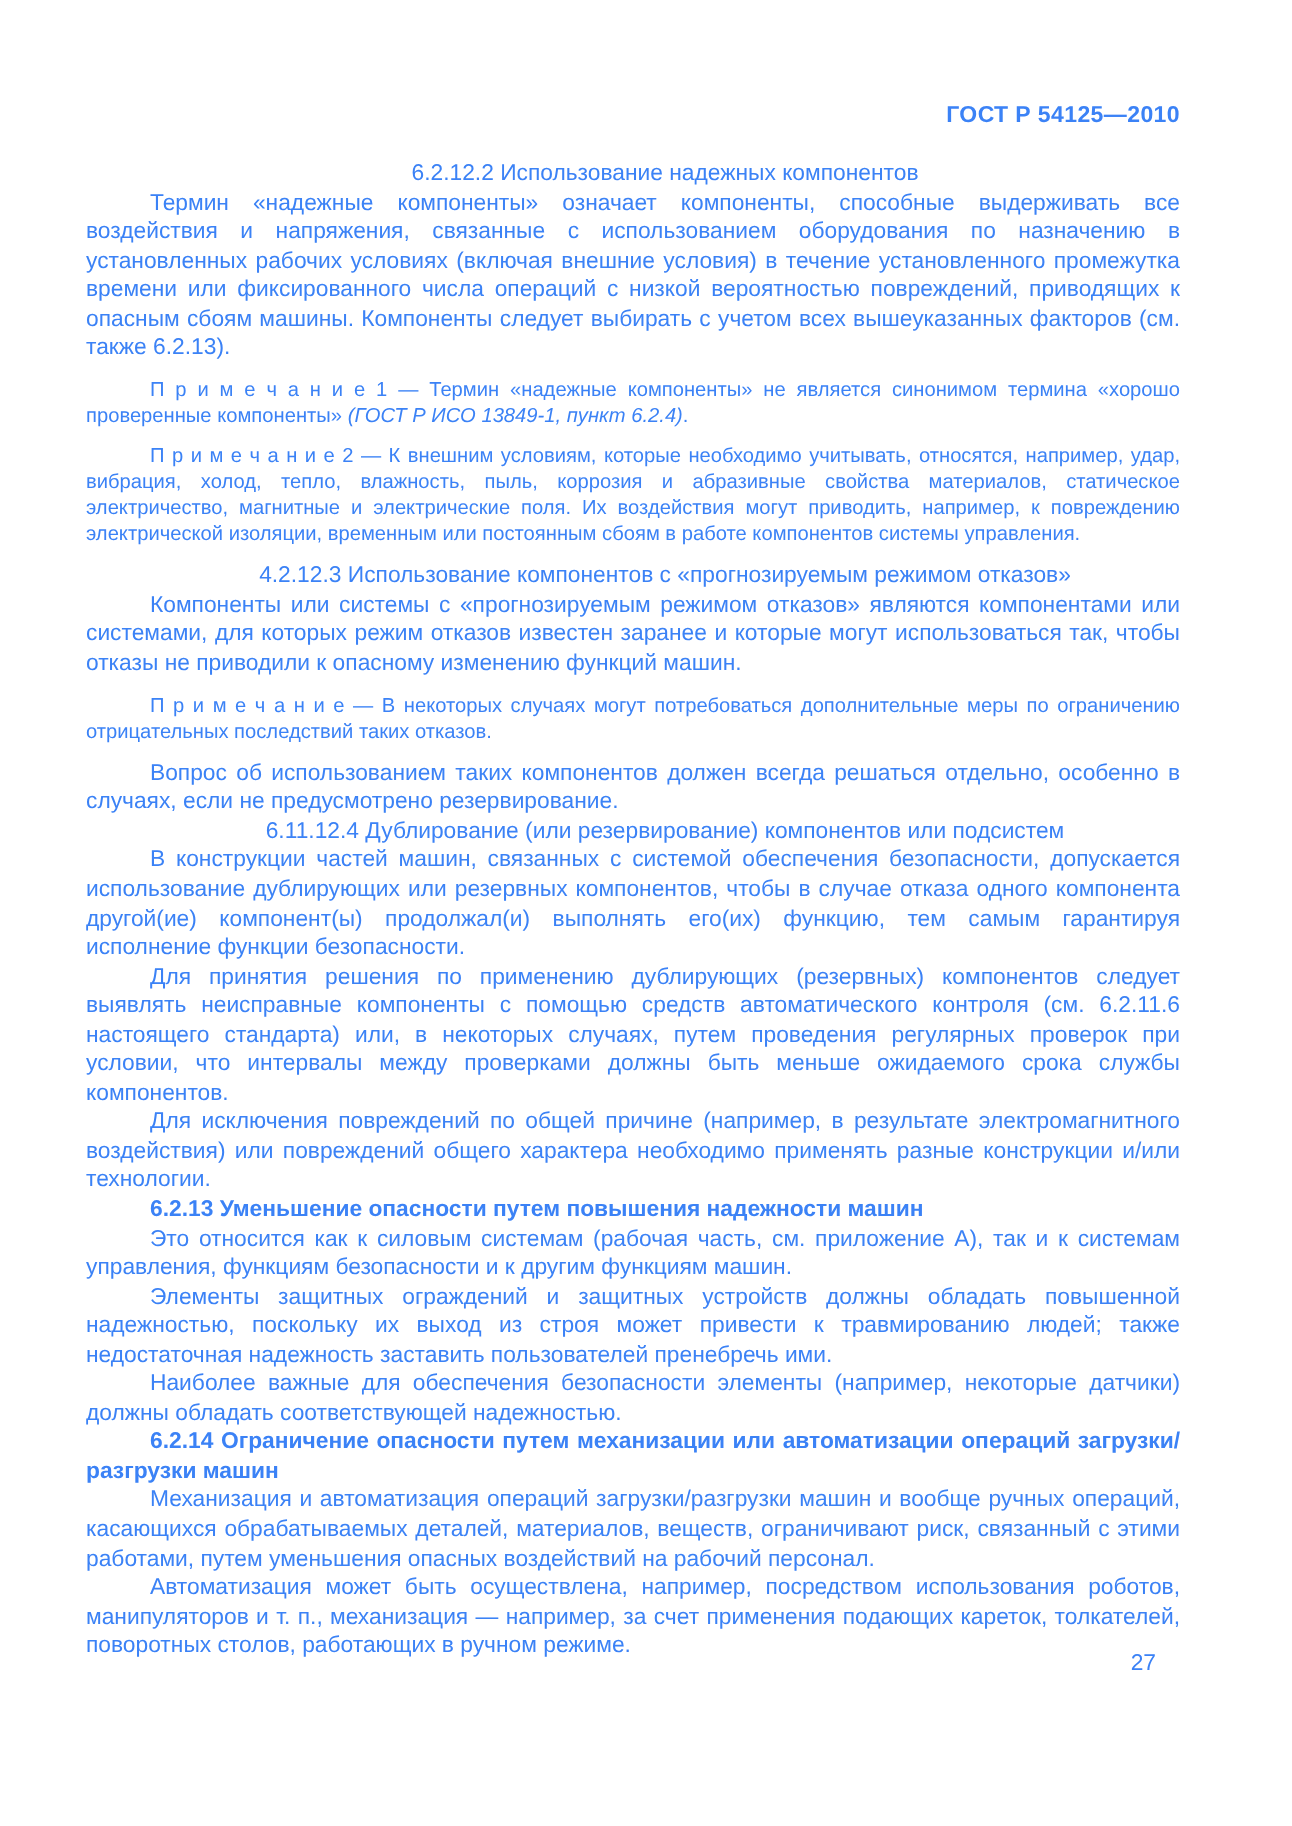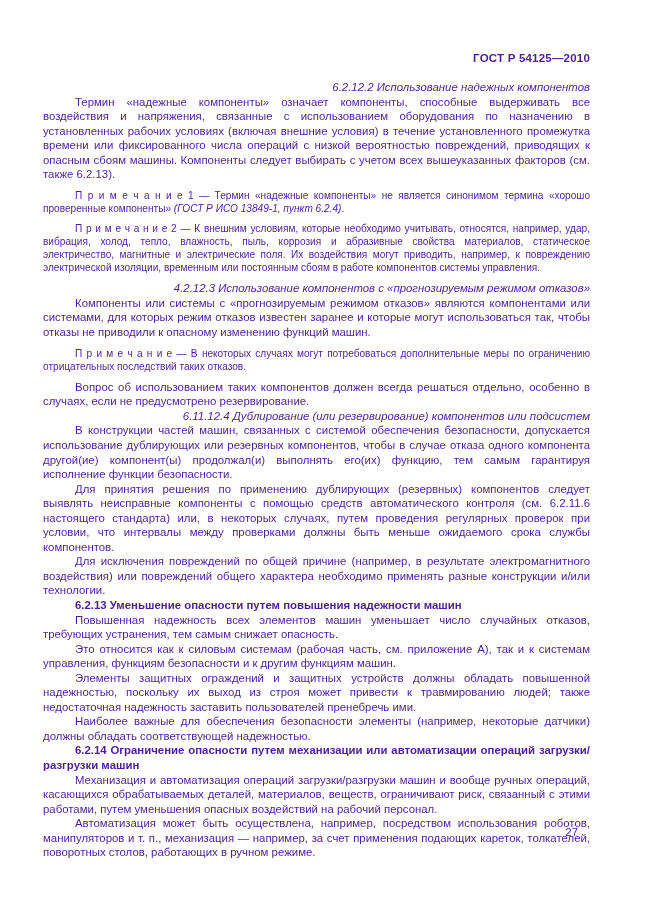--- a/index.html
+++ b/index.html
@@ -4,21 +4,21 @@
 <style>
   * { box-sizing: border-box; }
   html, body { margin: 0; padding: 0; background: #e8e8e8; }
   .page {
     position: relative;
     width: 646px;
     height: 913px;
     margin: 0 auto;
     background: #ffffff;
     font-family: "Liberation Sans", "DejaVu Sans", sans-serif;
-    color: #4c1d95;
+    color: #3b82f6;
     overflow: hidden;
   }
   .running-header {
     position: absolute;
     top: 52px;
     left: 43px;
     width: 547px;
     text-align: right;
     font-size: 11.5px;
     font-weight: bold;
@@ -32,22 +32,21 @@
   }
   .content p {
     margin: 0;
     padding: 0;
     text-align: justify;
     text-indent: 32px;
     font-size: 11.4px;
     line-height: 14.55px;
   }
   .content p.subheading {
-    text-align: right;
-    font-style: italic;
+    text-align: center;
   }
   .content p.heading {
     font-weight: bold;
   }
   .content p.note {
     font-size: 10.1px;
     line-height: 13.1px;
     margin: 7px 0;
   }
   .content p.note i {
@@ -74,21 +73,20 @@
       <p class="note"><span>П р и м е ч а н и е   2 — К внешним условиям, которые необходимо учитывать, относятся, например, удар, вибрация, холод, тепло, влажность, пыль, коррозия и абразивные свойства материалов, статическое электричество, магнитные и электрические поля. Их воздействия могут приводить, например, к повреждению электрической изоляции, временным или постоянным сбоям в работе компонентов системы управления.</span></p>
       <p class="subheading">4.2.12.3 Использование компонентов с «прогнозируемым режимом отказов»</p>
       <p class="body">Компоненты или системы с «прогнозируемым режимом отказов» являются компонентами или системами, для которых режим отказов известен заранее и которые могут использоваться так, чтобы отказы не приводили к опасному изменению функций машин.</p>
       <p class="note"><span>П р и м е ч а н и е — В некоторых случаях могут потребоваться дополнительные меры по ограничению отрицательных последствий таких отказов.</span></p>
       <p class="body">Вопрос об использованием таких компонентов должен всегда решаться отдельно, особенно в случаях, если не предусмотрено резервирование.</p>
       <p class="subheading">6.11.12.4 Дублирование (или резервирование) компонентов или подсистем</p>
       <p class="body">В конструкции частей машин, связанных с системой обеспечения безопасности, допускается использование дублирующих или резервных компонентов, чтобы в случае отказа одного компонента другой(ие) компонент(ы) продолжал(и) выполнять его(их) функцию, тем самым гарантируя исполнение функции безопасности.</p>
       <p class="body">Для принятия решения по применению дублирующих (резервных) компонентов следует выявлять неисправные компоненты с помощью средств автоматического контроля (см. 6.2.11.6 настоящего стандарта) или, в некоторых случаях, путем проведения регулярных проверок при условии, что интервалы между проверками должны быть меньше ожидаемого срока службы компонентов.</p>
       <p class="body">Для исключения повреждений по общей причине (например, в результате электромагнитного воздействия) или повреждений общего характера необходимо применять разные конструкции и/или технологии.</p>
       <p class="heading">6.2.13 Уменьшение опасности путем повышения надежности машин</p>
-      <p class="body">Повышенная надежность всех элементов машин уменьшает число случайных отказов, требующих устранения, тем самым снижает опасность.</p>
       <p class="body">Это относится как к силовым системам (рабочая часть, см. приложение А), так и к системам управления, функциям безопасности и к другим функциям машин.</p>
       <p class="body">Элементы защитных ограждений и защитных устройств должны обладать повышенной надежностью, поскольку их выход из строя может привести к травмированию людей; также недостаточная надежность заставить пользователей пренебречь ими.</p>
       <p class="body">Наиболее важные для обеспечения безопасности элементы (например, некоторые датчики) должны обладать соответствующей надежностью.</p>
       <p class="heading">6.2.14 Ограничение опасности путем механизации или автоматизации операций загрузки/разгрузки машин</p>
       <p class="body">Механизация и автоматизация операций загрузки/разгрузки машин и вообще ручных операций, касающихся обрабатываемых деталей, материалов, веществ, ограничивают риск, связанный с этими работами, путем уменьшения опасных воздействий на рабочий персонал.</p>
       <p class="body">Автоматизация может быть осуществлена, например, посредством использования роботов, манипуляторов и т. п., механизация — например, за счет применения подающих кареток, толкателей, поворотных столов, работающих в ручном режиме.</p>
     </div>
 
   <div class="page-number">27</div>
 </div>

